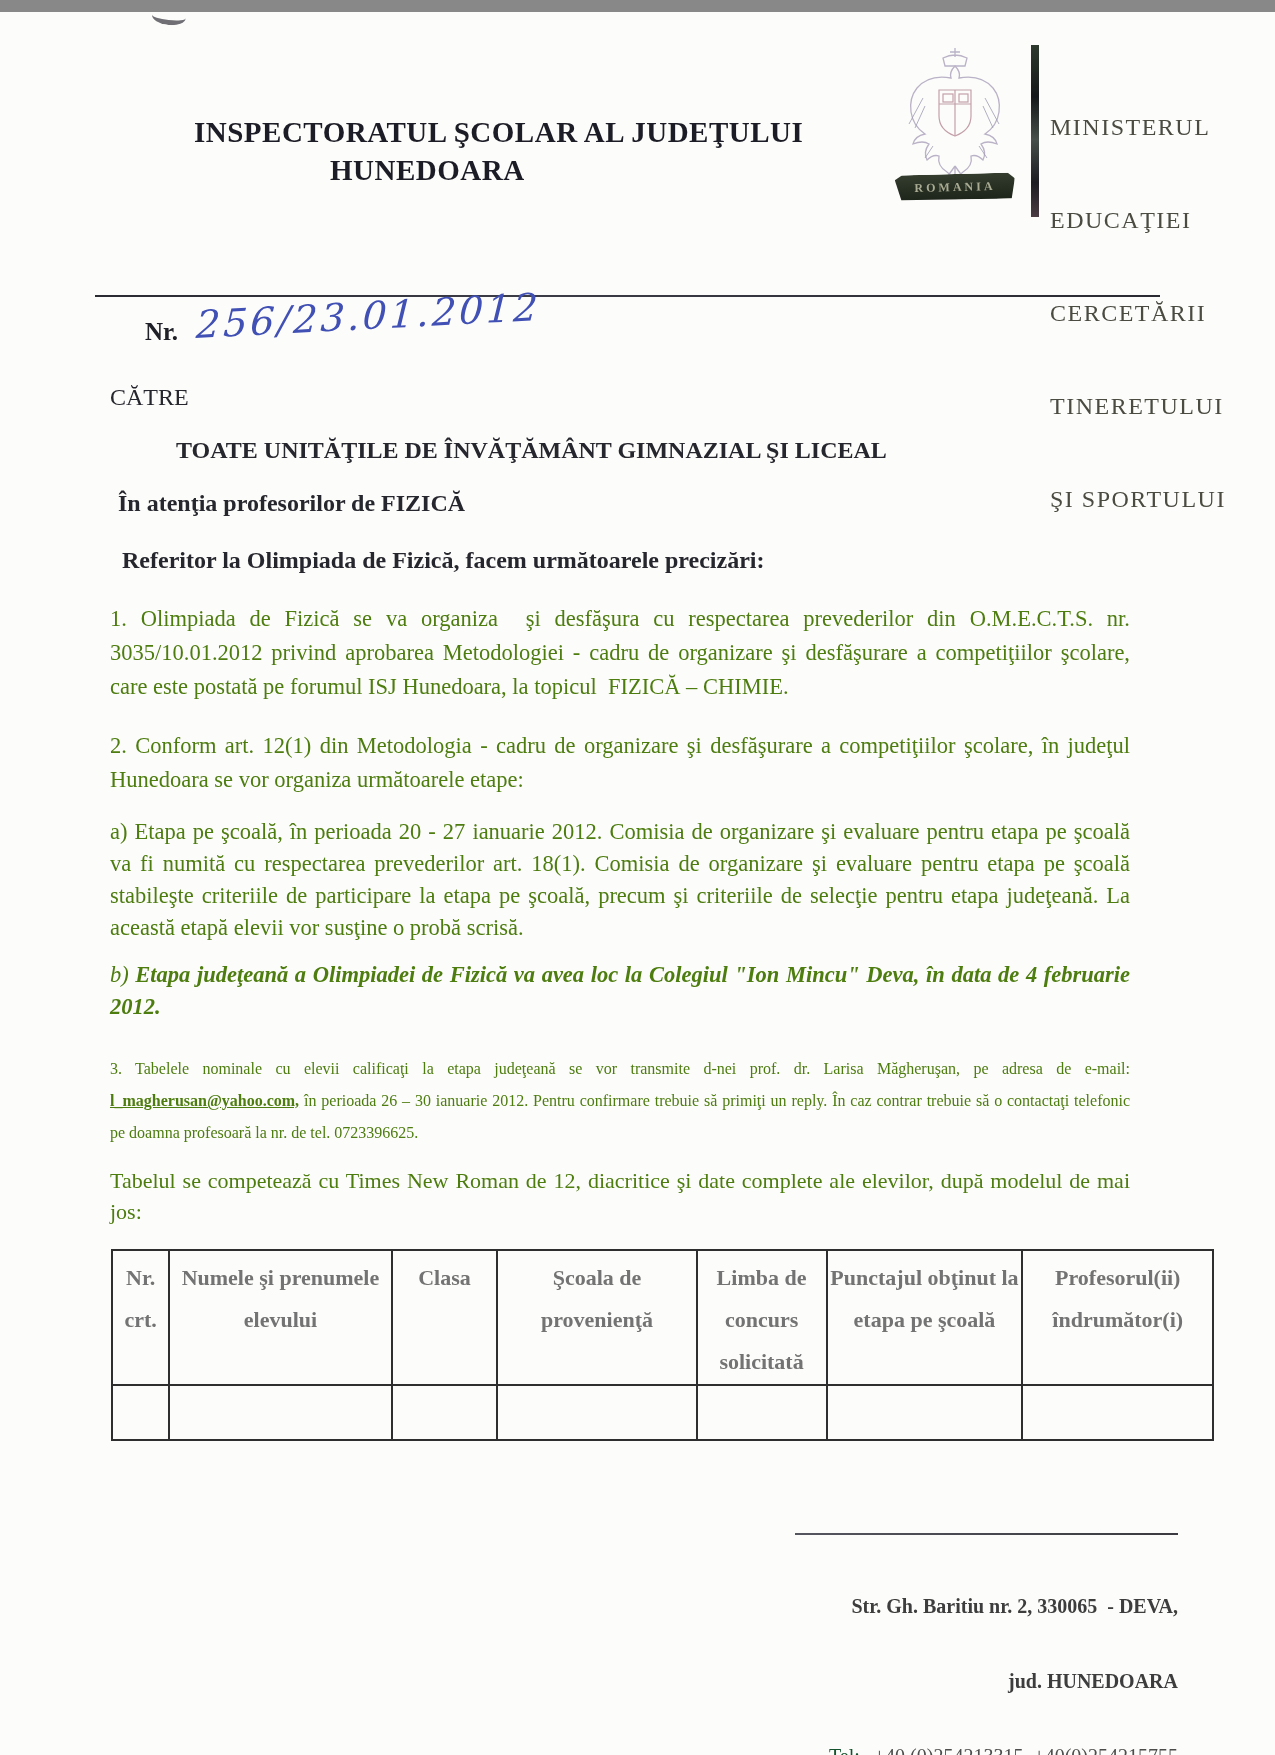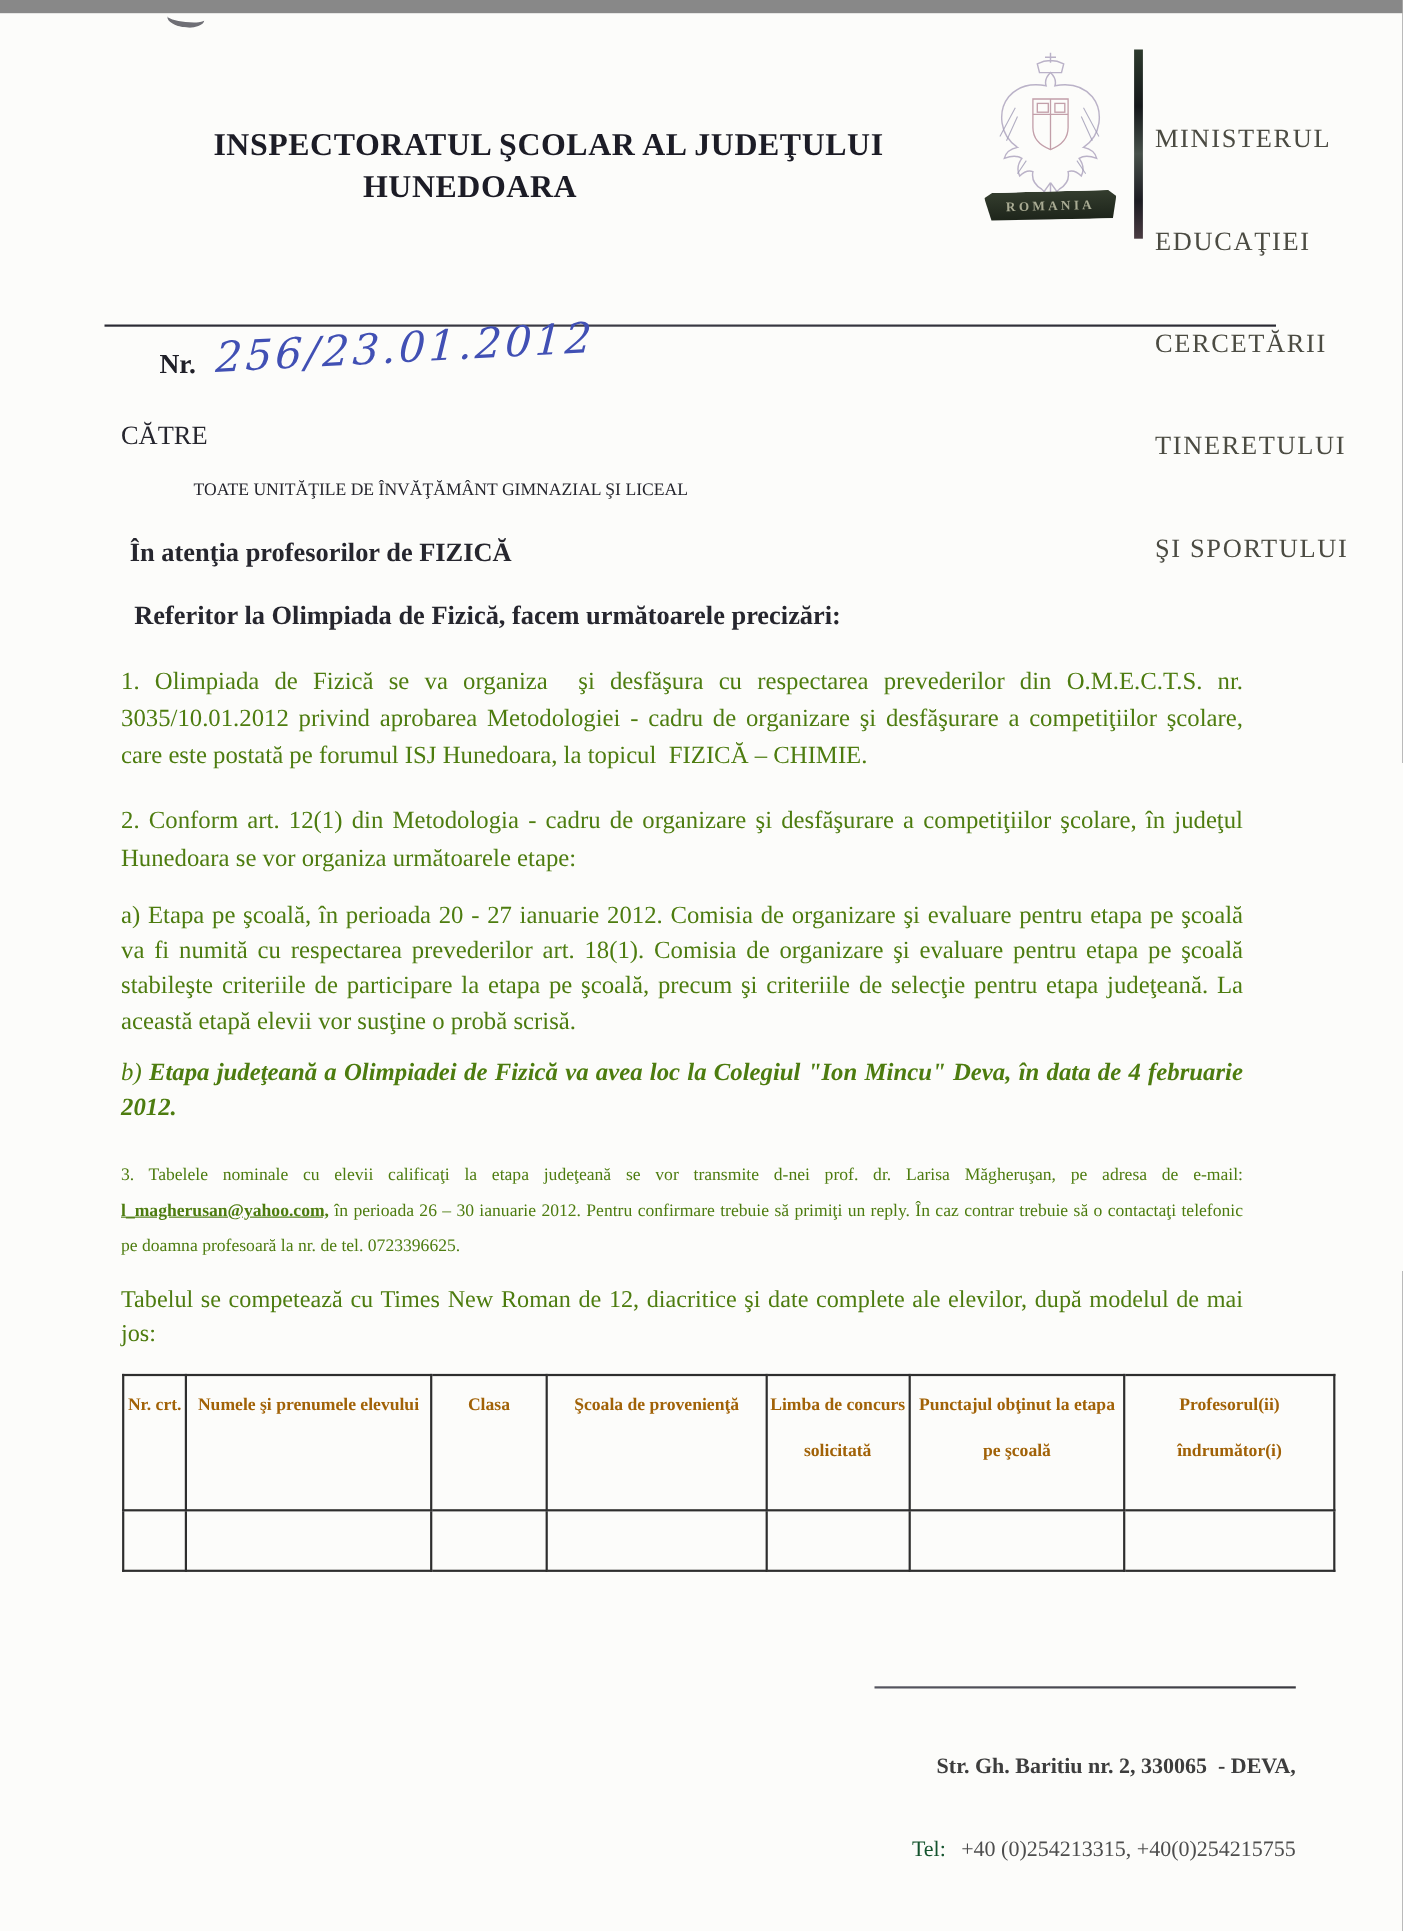--- a/index.html
+++ b/index.html
@@ -38,21 +38,21 @@
   
   .ref-label{position:absolute;left:145px;top:306px;font-weight:bold;font-size:25px;color:#202028;}
   .handwriting{
     position:absolute;left:196px;top:282px;
     font-family:"DejaVu Serif", serif;font-style:italic;
     font-size:38px;color:#4150b4;letter-spacing:3px;
     transform:rotate(-3deg) skewX(-6deg);
   }
   
   .catre{position:absolute;left:110px;top:372px;font-weight:normal;font-size:24px;}
-  .addressee{position:absolute;left:176px;top:425px;font-weight:normal;font-size:16px;}
+  .addressee{position:absolute;left:176px;top:425px;font-weight:bold;font-size:24px;}
   .attention{position:absolute;left:118px;top:478px;font-weight:bold;font-size:24px;}
   .subject{position:absolute;left:122px;top:535px;font-weight:bold;font-size:24px;}
   
   .para{
     position:absolute;left:110px;width:1020px;
     font-size:22.5px;line-height:34px;
     text-align:justify;white-space:pre-wrap;color:#4d7c0f;
   }
   .p1{top:590px;}
   .p2{top:717px;}
@@ -62,22 +62,22 @@
   .p4{top:1153px;line-height:31px;font-size:22px;}
   .bold{font-weight:bold;}
   .email{font-weight:bold;text-decoration:underline;}
   
   .model-table{
     position:absolute;left:111px;top:1237px;width:1103px;
     border-collapse:collapse;table-layout:fixed;
   }
   .model-table th,.model-table td{border:2px solid #2e2e2e;}
   .model-table th{
-    font-size:16px;font-weight:bold;text-align:center;vertical-align:top;
-    padding-top:6px;line-height:42px;height:114px;color:#a16207;
+    font-size:22px;font-weight:bold;text-align:center;vertical-align:top;
+    padding-top:6px;line-height:42px;height:114px;color:#737373;
   }
   .model-table td{height:51px;}
   
   .footer-rule{position:absolute;left:795px;top:1521px;width:383px;height:2px;
     background:linear-gradient(90deg,#55555f,#3a3a40);}
   .footer{position:absolute;left:600px;top:1532px;width:578px;text-align:right;
     font-size:20px;line-height:25px;color:#4d4d4d;white-space:pre;}
   .footer .f-bold{font-weight:bold;color:#3d3d3d;}
   .footer .f-label{padding-right:14px;color:#14532d;}
   
@@ -183,19 +183,20 @@
         <td></td>
         <td></td>
         <td></td>
       </tr>
     </tbody>
   </table>
 
   <div class="footer-rule"></div>
   <div class="footer">
     <div class="f-bold">Str. Gh. Baritiu nr. 2, 330065  - DEVA,</div>
+    <div class="f-bold">jud. HUNEDOARA</div>
     <div><span class="f-label">Tel:</span><span>+40 (0)254213315, +40(0)254215755</span></div>
     
     
     
   </div>
 
 </div>
 
 </body></html>

